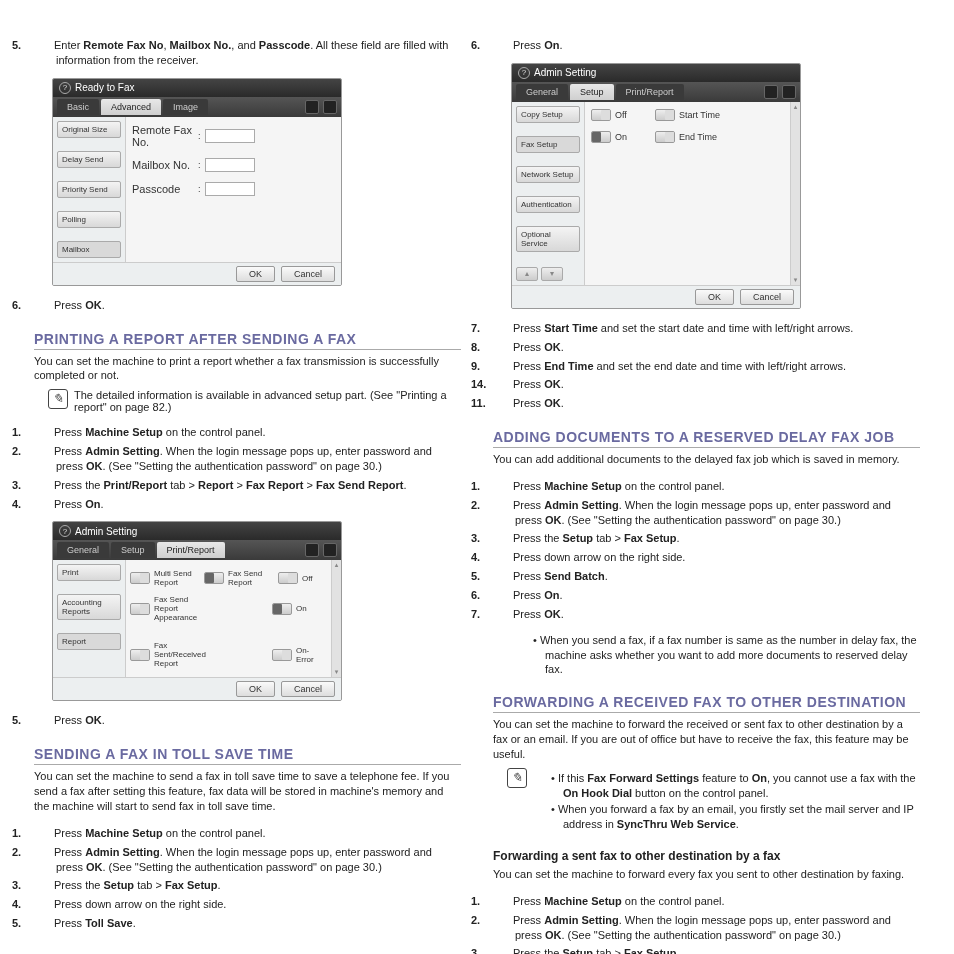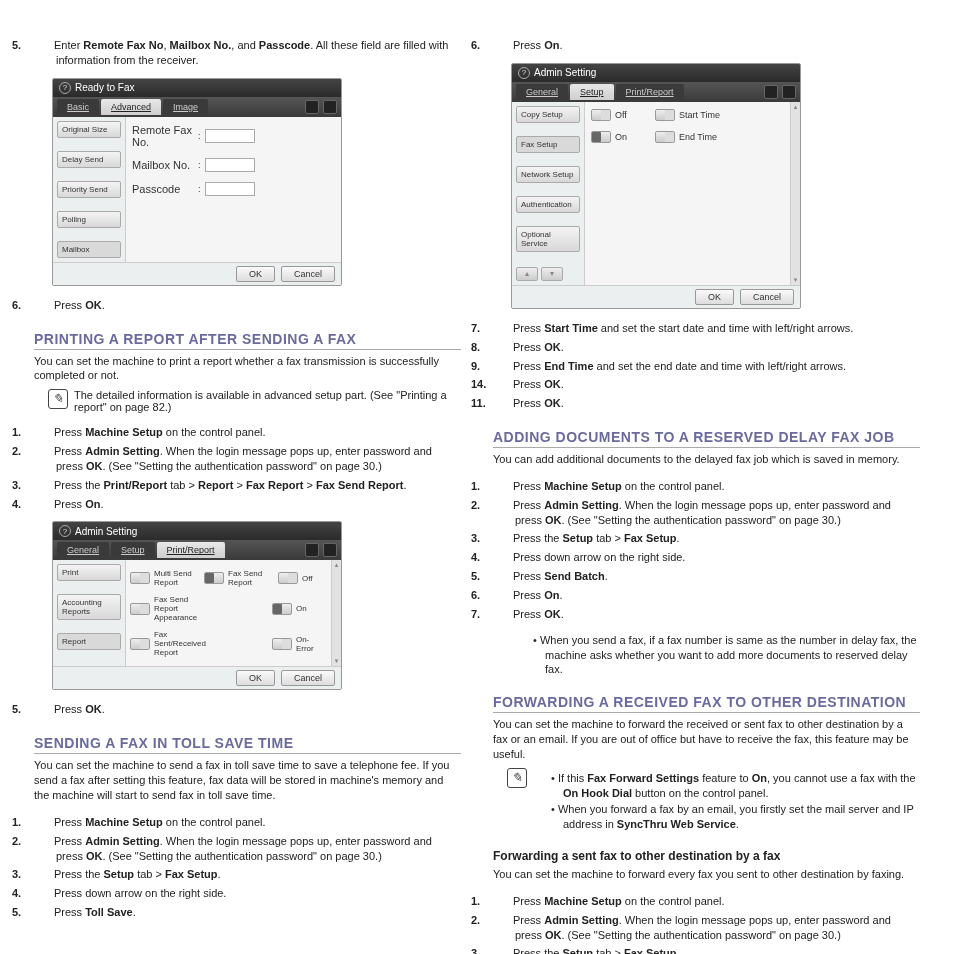--- a/index.html
+++ b/index.html
@@ -19,21 +19,21 @@
   .note { display: flex; gap: 6px; margin: 6px 0 6px 14px; align-items: flex-start; }
   .note-icon { width: 20px; height: 20px; border: 1.5px solid #444; border-radius: 3px; flex-shrink: 0; display:flex; align-items:center; justify-content:center; font-style: italic; font-family: Georgia, serif; font-size: 13px; color:#444; }
   .note-body { flex: 1; }
   .pagenum { text-align: center; font-weight: bold; font-size: 10px; margin-top: 18px; }
 
   
   .shot { border: 1px solid #999; margin: 8px 0 8px 18px; width: 290px; background: #eceff0; font-size: 9px; color:#333; border-radius: 2px; overflow:hidden; }
   .titlebar { background: linear-gradient(#444,#2a2a2a); color: #fff; padding: 3px 6px; display:flex; align-items:center; gap:4px; font-size:10px; }
   .titlebar .q { width:12px;height:12px;border:1px solid #aaa;border-radius:50%; display:flex;align-items:center;justify-content:center;font-size:8px;color:#ddd;}
   .tabbar { background: linear-gradient(#555,#3a3a3a); display:flex; align-items:center; height:20px; padding: 0 4px; gap:2px; }
-  .tabbar .tab { background:#3a3a3a; color:#ccc; padding:3px 10px; font-size:9px; border-radius:2px 2px 0 0;text-decoration:underline; }
+  .tabbar .tab { background:#3a3a3a; color:#ccc; padding:3px 10px; font-size:9px; border-radius:2px 2px 0 0; }
   .tabbar .tab.active { background: linear-gradient(#e8e8e8,#cfcfcf); color:#222; }
   .tabbar .spacer { flex:1; }
   .tabbar .ico { width:14px;height:14px;background:#222;border:1px solid #666;border-radius:2px; margin-left:2px;}
   .body { display:flex; background:#eceff0; }
   .sidebar { width:72px; padding:4px; display:flex; flex-direction:column; gap:13px; }
   .sbtn { background:linear-gradient(#f4f4f4,#d8d8d8); border:1px solid #aaa; border-radius:2px; padding:3px 4px; font-size:8px; text-align:left; min-height:16px; display:flex; align-items:center;}
   .sbtn.dark { background:#d9d9d9;}
   .content { flex:1; padding:4px 6px; background:#f5f5f5; border-left:1px solid #ccc;}
   .frow { display:flex; align-items:center; gap:4px; margin:3px 0;}
   .flabel { width:62px; font-size:11px; }
@@ -147,21 +147,21 @@
               <span class="toggle"></span>
               <span style="font-size:8px;">Off</span>
             </div>
           <div class="frow" style="margin-top:8px">
               <span class="toggle"></span>
               <span style="width:46px;font-size:8px;">Fax Send Report Appearance</span>
               <span style="width:64px"></span>
               <span class="toggle on"></span>
               <span style="font-size:8px;">On</span>
             </div>
-          <div class="frow" style="margin-top:8px">
+          <div class="frow" style="margin-top:19px">
               <span class="toggle"></span>
               <span style="width:46px;font-size:8px;">Fax Sent/Received Report</span>
               <span style="width:64px"></span>
               <span class="toggle"></span>
               <span style="font-size:8px;">On-Error</span>
             </div>
         </div>
         <div class="scrolltrack">
             <div class="ar">▴</div>
             <div class="ar">▾</div>

